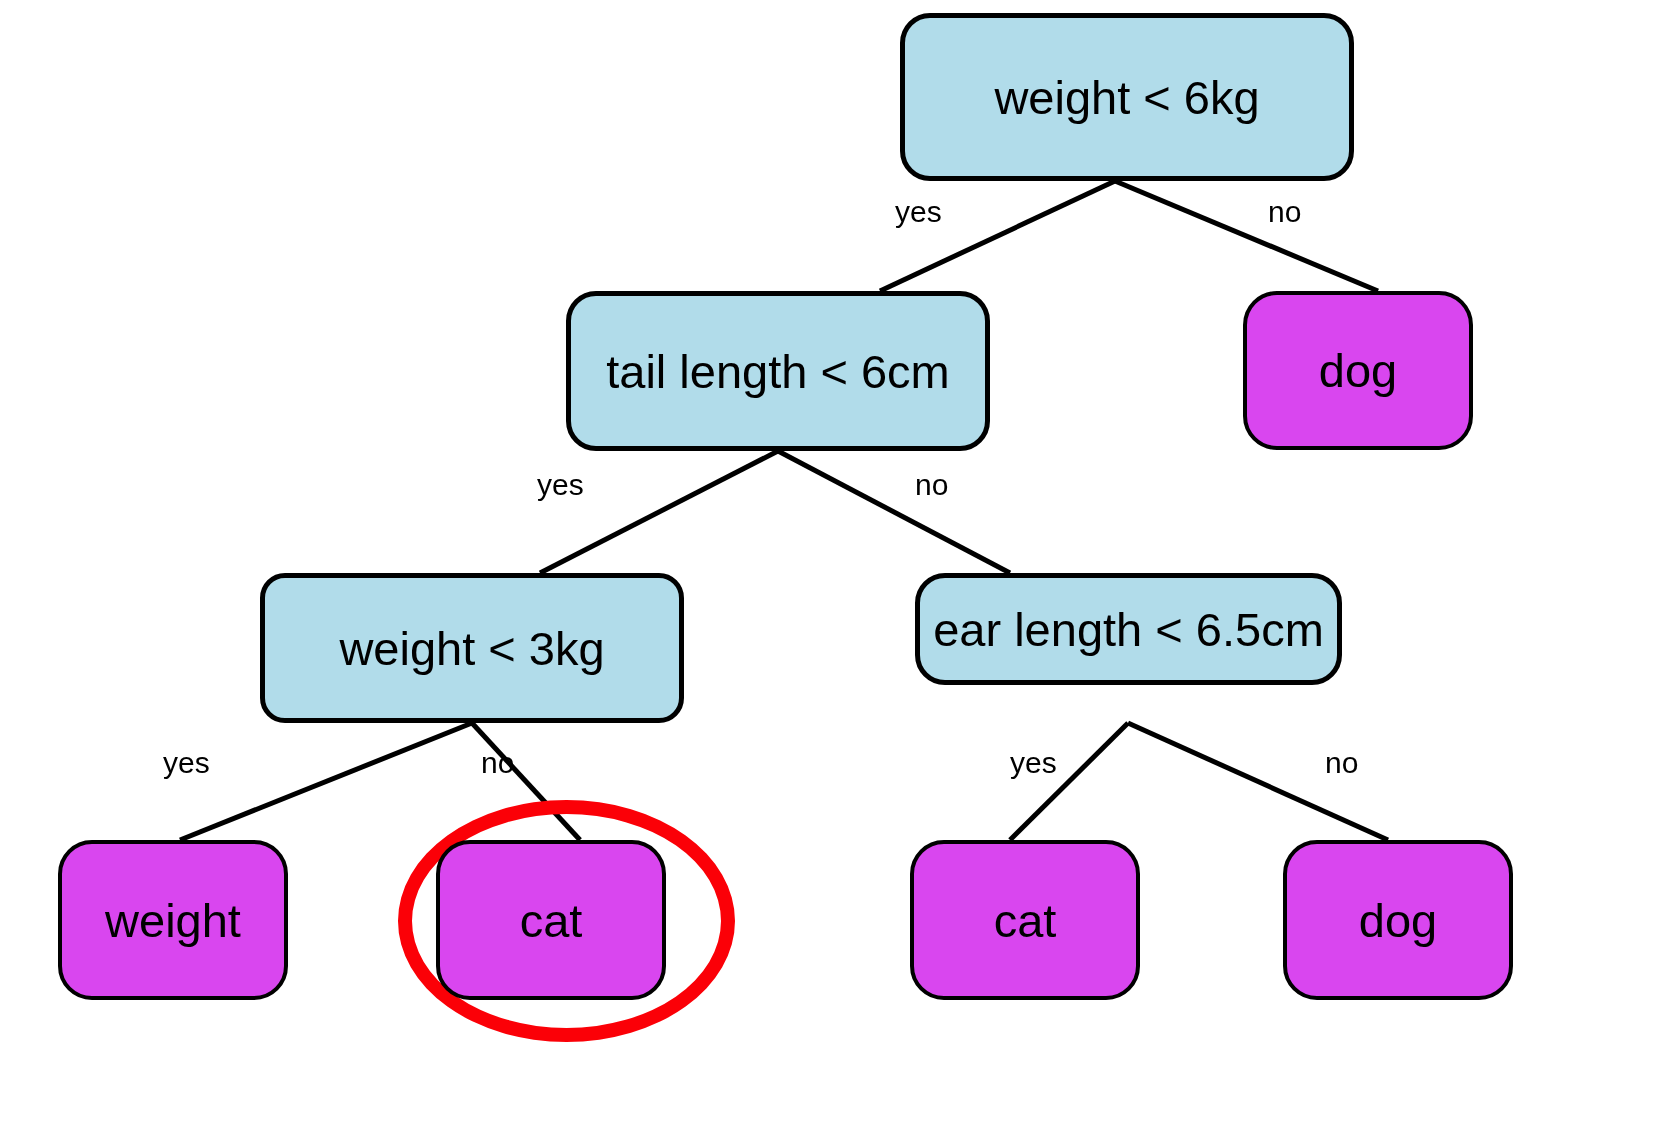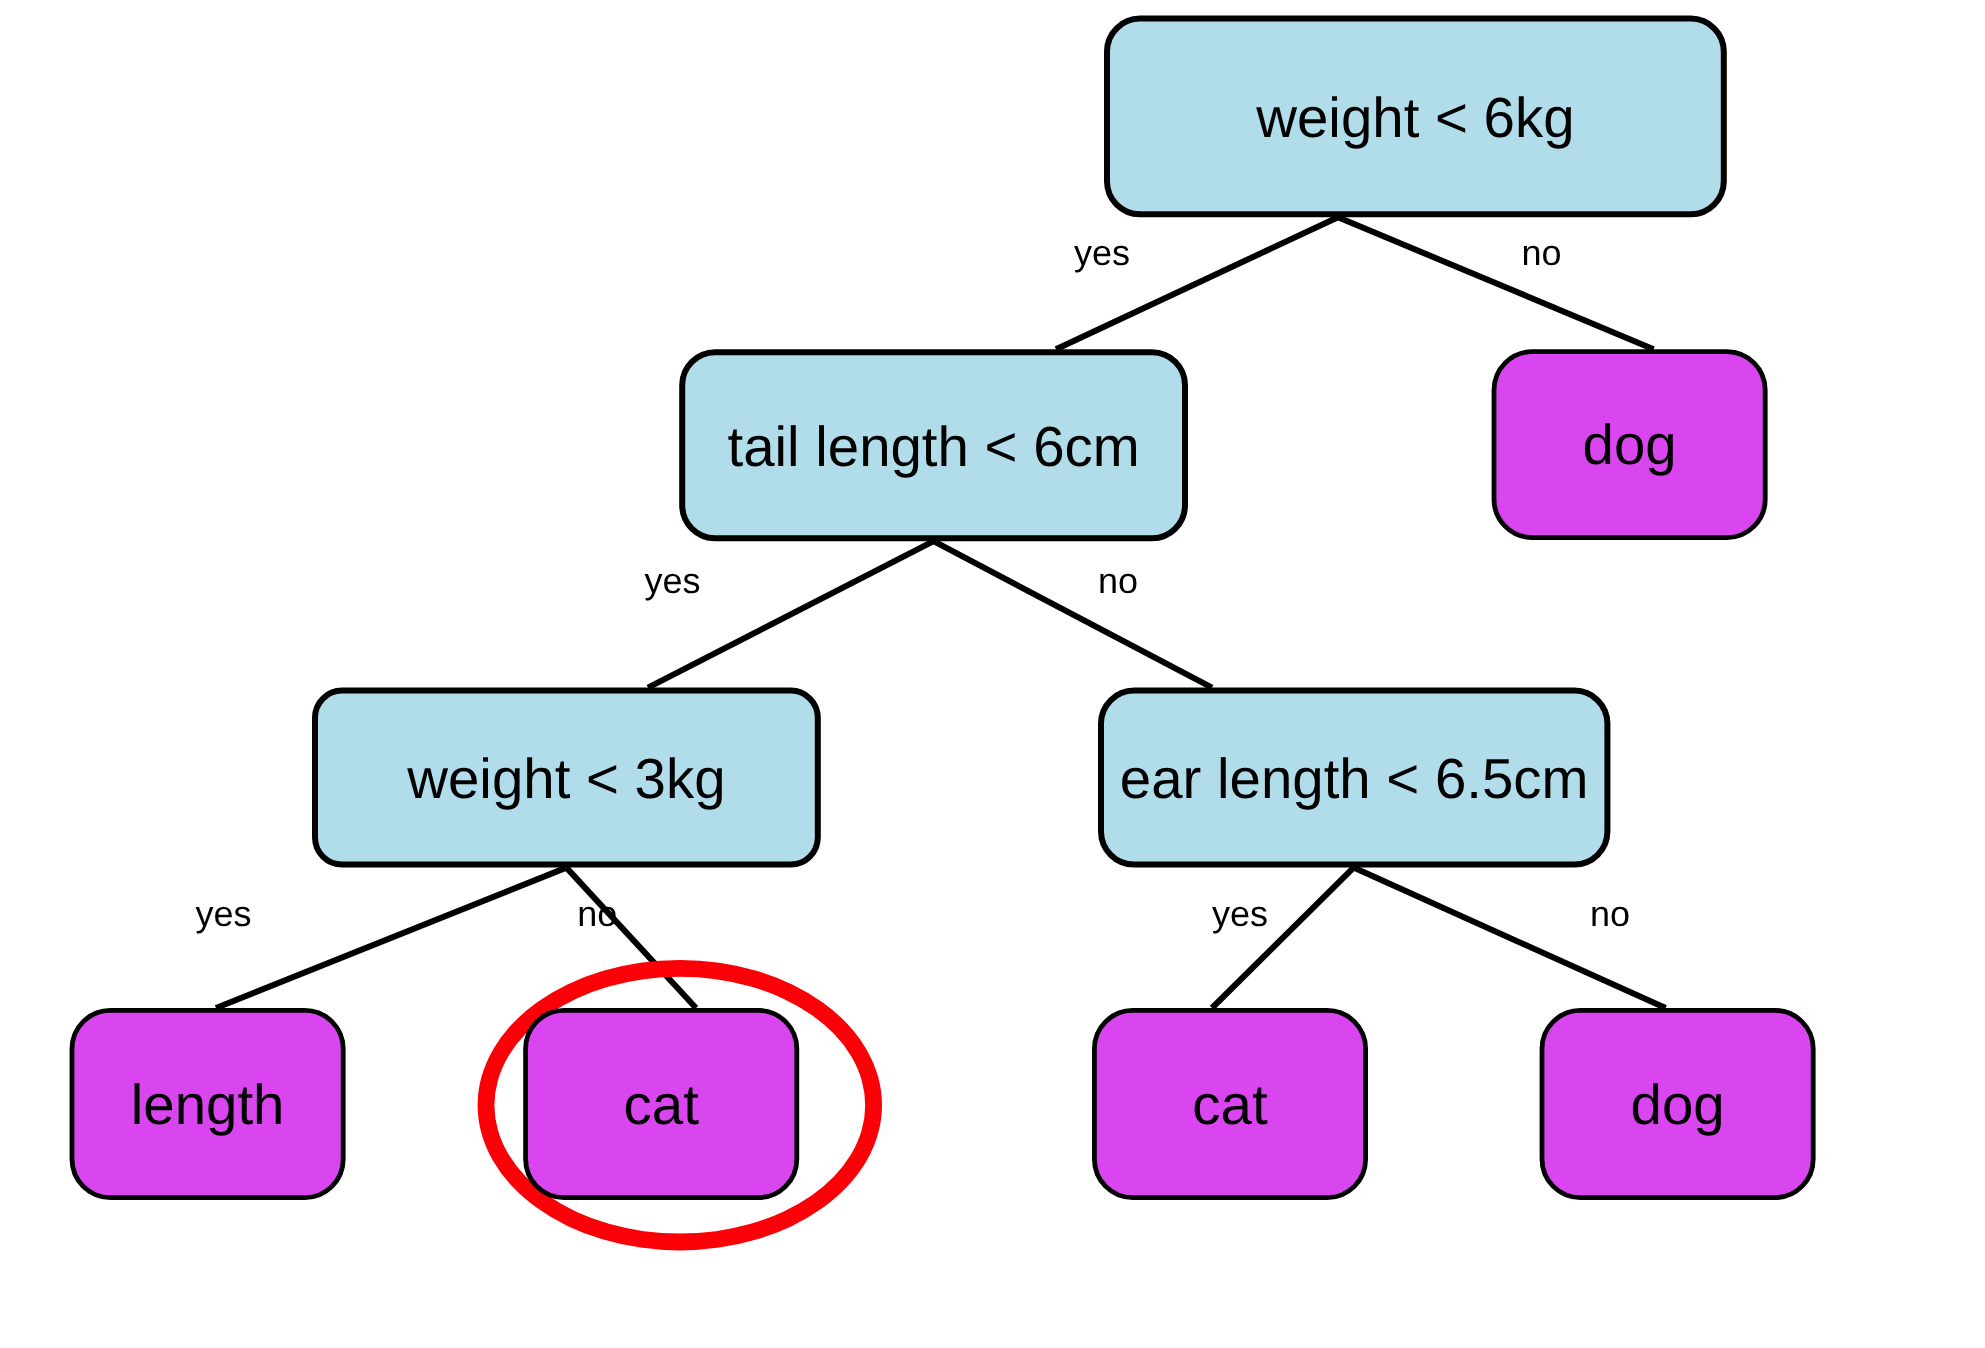--- a/index.html
+++ b/index.html
@@ -75,37 +75,37 @@
       <line x1="778" y1="451" x2="1010" y2="573" stroke="#000000" stroke-width="5" stroke-linecap="butt"></line>
       <line x1="472" y1="723" x2="180" y2="840" stroke="#000000" stroke-width="5" stroke-linecap="butt"></line>
       <line x1="472" y1="723" x2="580" y2="840" stroke="#000000" stroke-width="5" stroke-linecap="butt"></line>
       <line x1="1128" y1="723" x2="1010" y2="840" stroke="#000000" stroke-width="5" stroke-linecap="butt"></line>
       <line x1="1128" y1="723" x2="1388" y2="840" stroke="#000000" stroke-width="5" stroke-linecap="butt"></line>
     </svg>
 
   <div class="highlight-ellipse" style="left: 398px; top: 800px; width: 337px; height: 242px; border-color: rgb(251, 0, 7);"></div>
 
   <div id="nodes-layer">
-      <div class="node decision" style="left: 900px; top: 13px; width: 519px; height: 168px; margin-left: 20px;">
+      <div class="node decision" style="left: 900px; top: 13px; width: 454px; height: 168px;">
         <span>weight &lt; 6kg</span>
       </div>
       <div class="node decision" style="left: 566px; top: 291px; width: 424px; height: 160px; justify-content: center;">
         <span>tail length &lt; 6cm</span>
       </div>
       <div class="node leaf" style="left: 1243px; top: 291px; width: 230px; height: 159px;">
         <span>dog</span>
       </div>
       <div class="node decision" style="left: 260px; top: 573px; width: 424px; height: 150px; border-radius: 25px;">
         <span>weight &lt; 3kg</span>
       </div>
-      <div class="node decision" style="left: 915px; top: 573px; width: 427px; height: 150px;">
+      <div class="node decision" style="left: 915px; top: 573px; width: 427px; height: 112px;">
         <span>ear length &lt; 6.5cm</span>
       </div>
       <div class="node leaf" style="left: 58px; top: 840px; width: 230px; height: 160px;">
-        <span>length</span>
+        <span>weight</span>
       </div>
       <div class="node leaf" style="left: 436px; top: 840px; width: 230px; height: 160px;">
         <span>cat</span>
       </div>
       <div class="node leaf" style="left: 910px; top: 840px; width: 230px; height: 160px;">
         <span>cat</span>
       </div>
       <div class="node leaf" style="left: 1283px; top: 840px; width: 230px; height: 160px;">
         <span>dog</span>
       </div>

